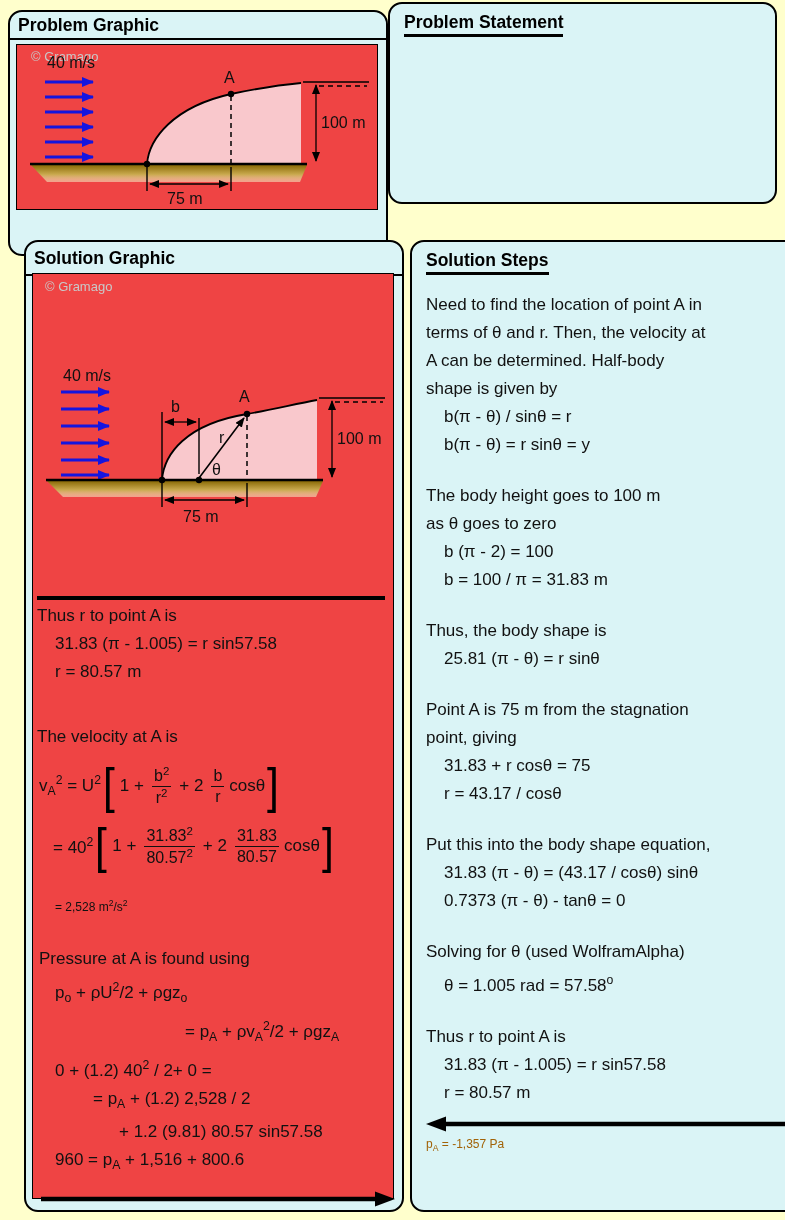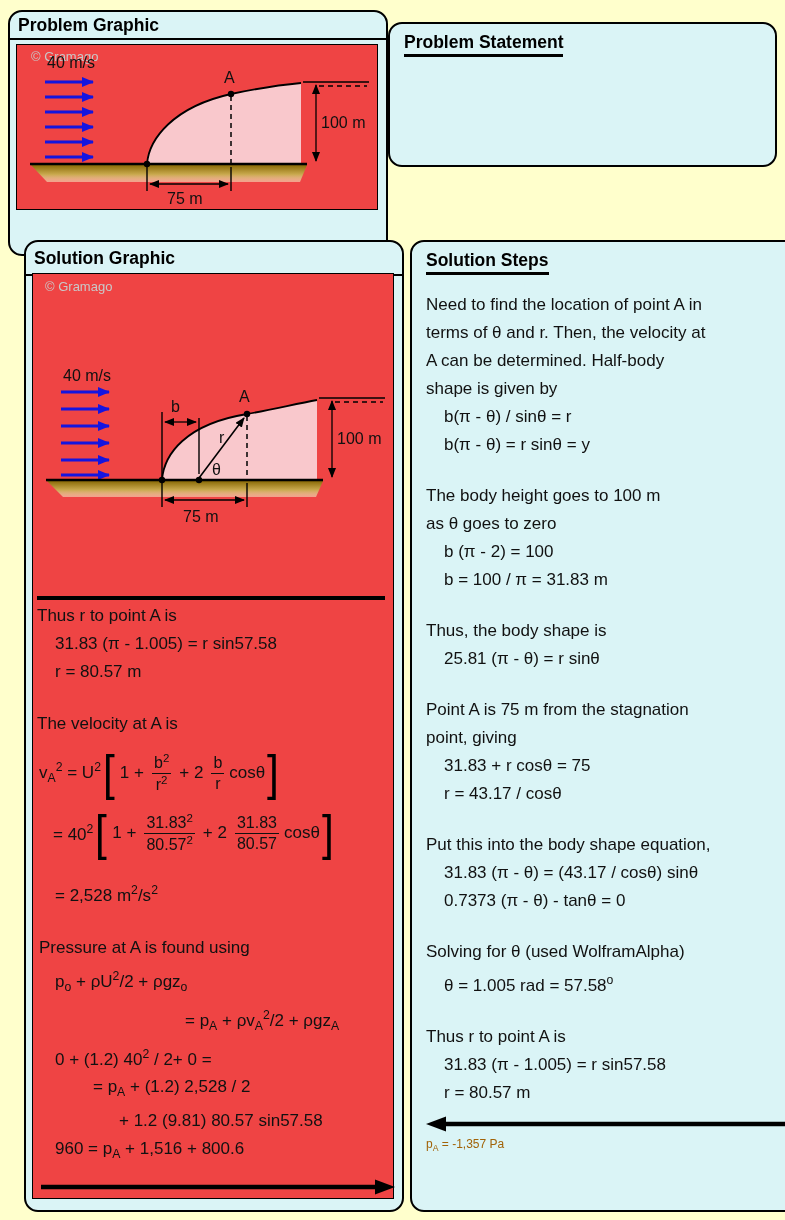--- a/index.html
+++ b/index.html
@@ -1,44 +1,44 @@
 <!DOCTYPE html>
 <html><head>
 <meta charset="utf-8">
 <style>
   html,body{margin:0;padding:0;}
   body{width:785px;height:1220px;background:#FFFFCC;font-family:"Liberation Sans",sans-serif;color:#111;}
   .wrap{position:relative;width:785px;height:1220px;overflow:hidden;}
   .panel{position:absolute;background:#DAF4F6;border:2px solid #000;border-radius:14px;box-sizing:border-box;overflow:hidden;}
   #p-tl{left:8px;top:10px;width:380px;height:246px;}
-  #p-tr{left:388px;top:22px;width:389px;height:145px;}
+  #p-tr{left:388px;top:2px;width:389px;height:202px;}
   #p-bl{left:24px;top:240px;width:380px;height:972px;}
   #p-br{left:410px;top:240px;width:389px;height:972px;}
   .hd-full{font-weight:bold;font-size:17.5px;border-bottom:2px solid #000;color:#000;}
   #p-tl .hd-full{padding:3px 8px 2px 8px;}
   #p-bl .hd-full{padding:6px 8px 5px 8px;}
   .hd-inline{display:inline-block;font-weight:bold;font-size:17.5px;border-bottom:3px solid #000;padding-bottom:1px;color:#000;}
   .whitebox{position:absolute;background:#ef4444;border:1.5px solid #000;box-sizing:border-box;}
   #wb-problem{left:6px;top:32px;width:362px;height:166px;}
   #wb-solution{left:6px;top:31px;width:362px;height:926px;}
   #wb-solution svg,#wb-problem svg{display:block;}
   .inner{padding:8px 8px 0 14px;}
   .stmt-line{font-size:17px;line-height:28px;white-space:nowrap;}
   .para{margin:16px 0 23px 0;}
   .sline{font-size:17px;line-height:28px;white-space:nowrap;}
   .sline.eq{padding-left:18px;}
   .work{padding:0 0 0 4px;}
   .divider{height:4px;background:#000;margin:62px 8px 2px 0;}
   .wline{font-size:17px;line-height:28px;white-space:nowrap;}
   .wline.eq{padding-left:18px;}
-  .mt24{margin-top:24px;}
+  .mt24{margin-top:37px;}
   .eqrow{display:flex;align-items:center;font-size:17px;white-space:nowrap;}
   .eqrow.e1{margin:10px 0 0 2px;align-items:center;}
   .eqrow.e2{margin:10px 16px 0 16px;}
-  .eqres{margin:18px 16px 0 18px;font-size:17px;line-height:28px;}
+  .eqres{margin:18px 16px 0 18px;font-size:12px;line-height:28px;}
   .frac{display:inline-flex;flex-direction:column;align-items:center;font-size:16px;line-height:1.2;margin:0 5px;}
   .frac .num{border-bottom:1.6px solid #111;padding:0 2px;}
   .br{font-size:50px;font-weight:300;line-height:1;transform:scaleX(.85);margin:0 1px;color:#000;}
   .sp{margin:0 3px;}
   .bern{margin-top:24px;}
   .i0{padding-left:2px;}
   .i1{padding-left:18px;}
   .i2{padding-left:56px;}
   .i3{padding-left:82px;}
   .iR{padding-left:148px;}

